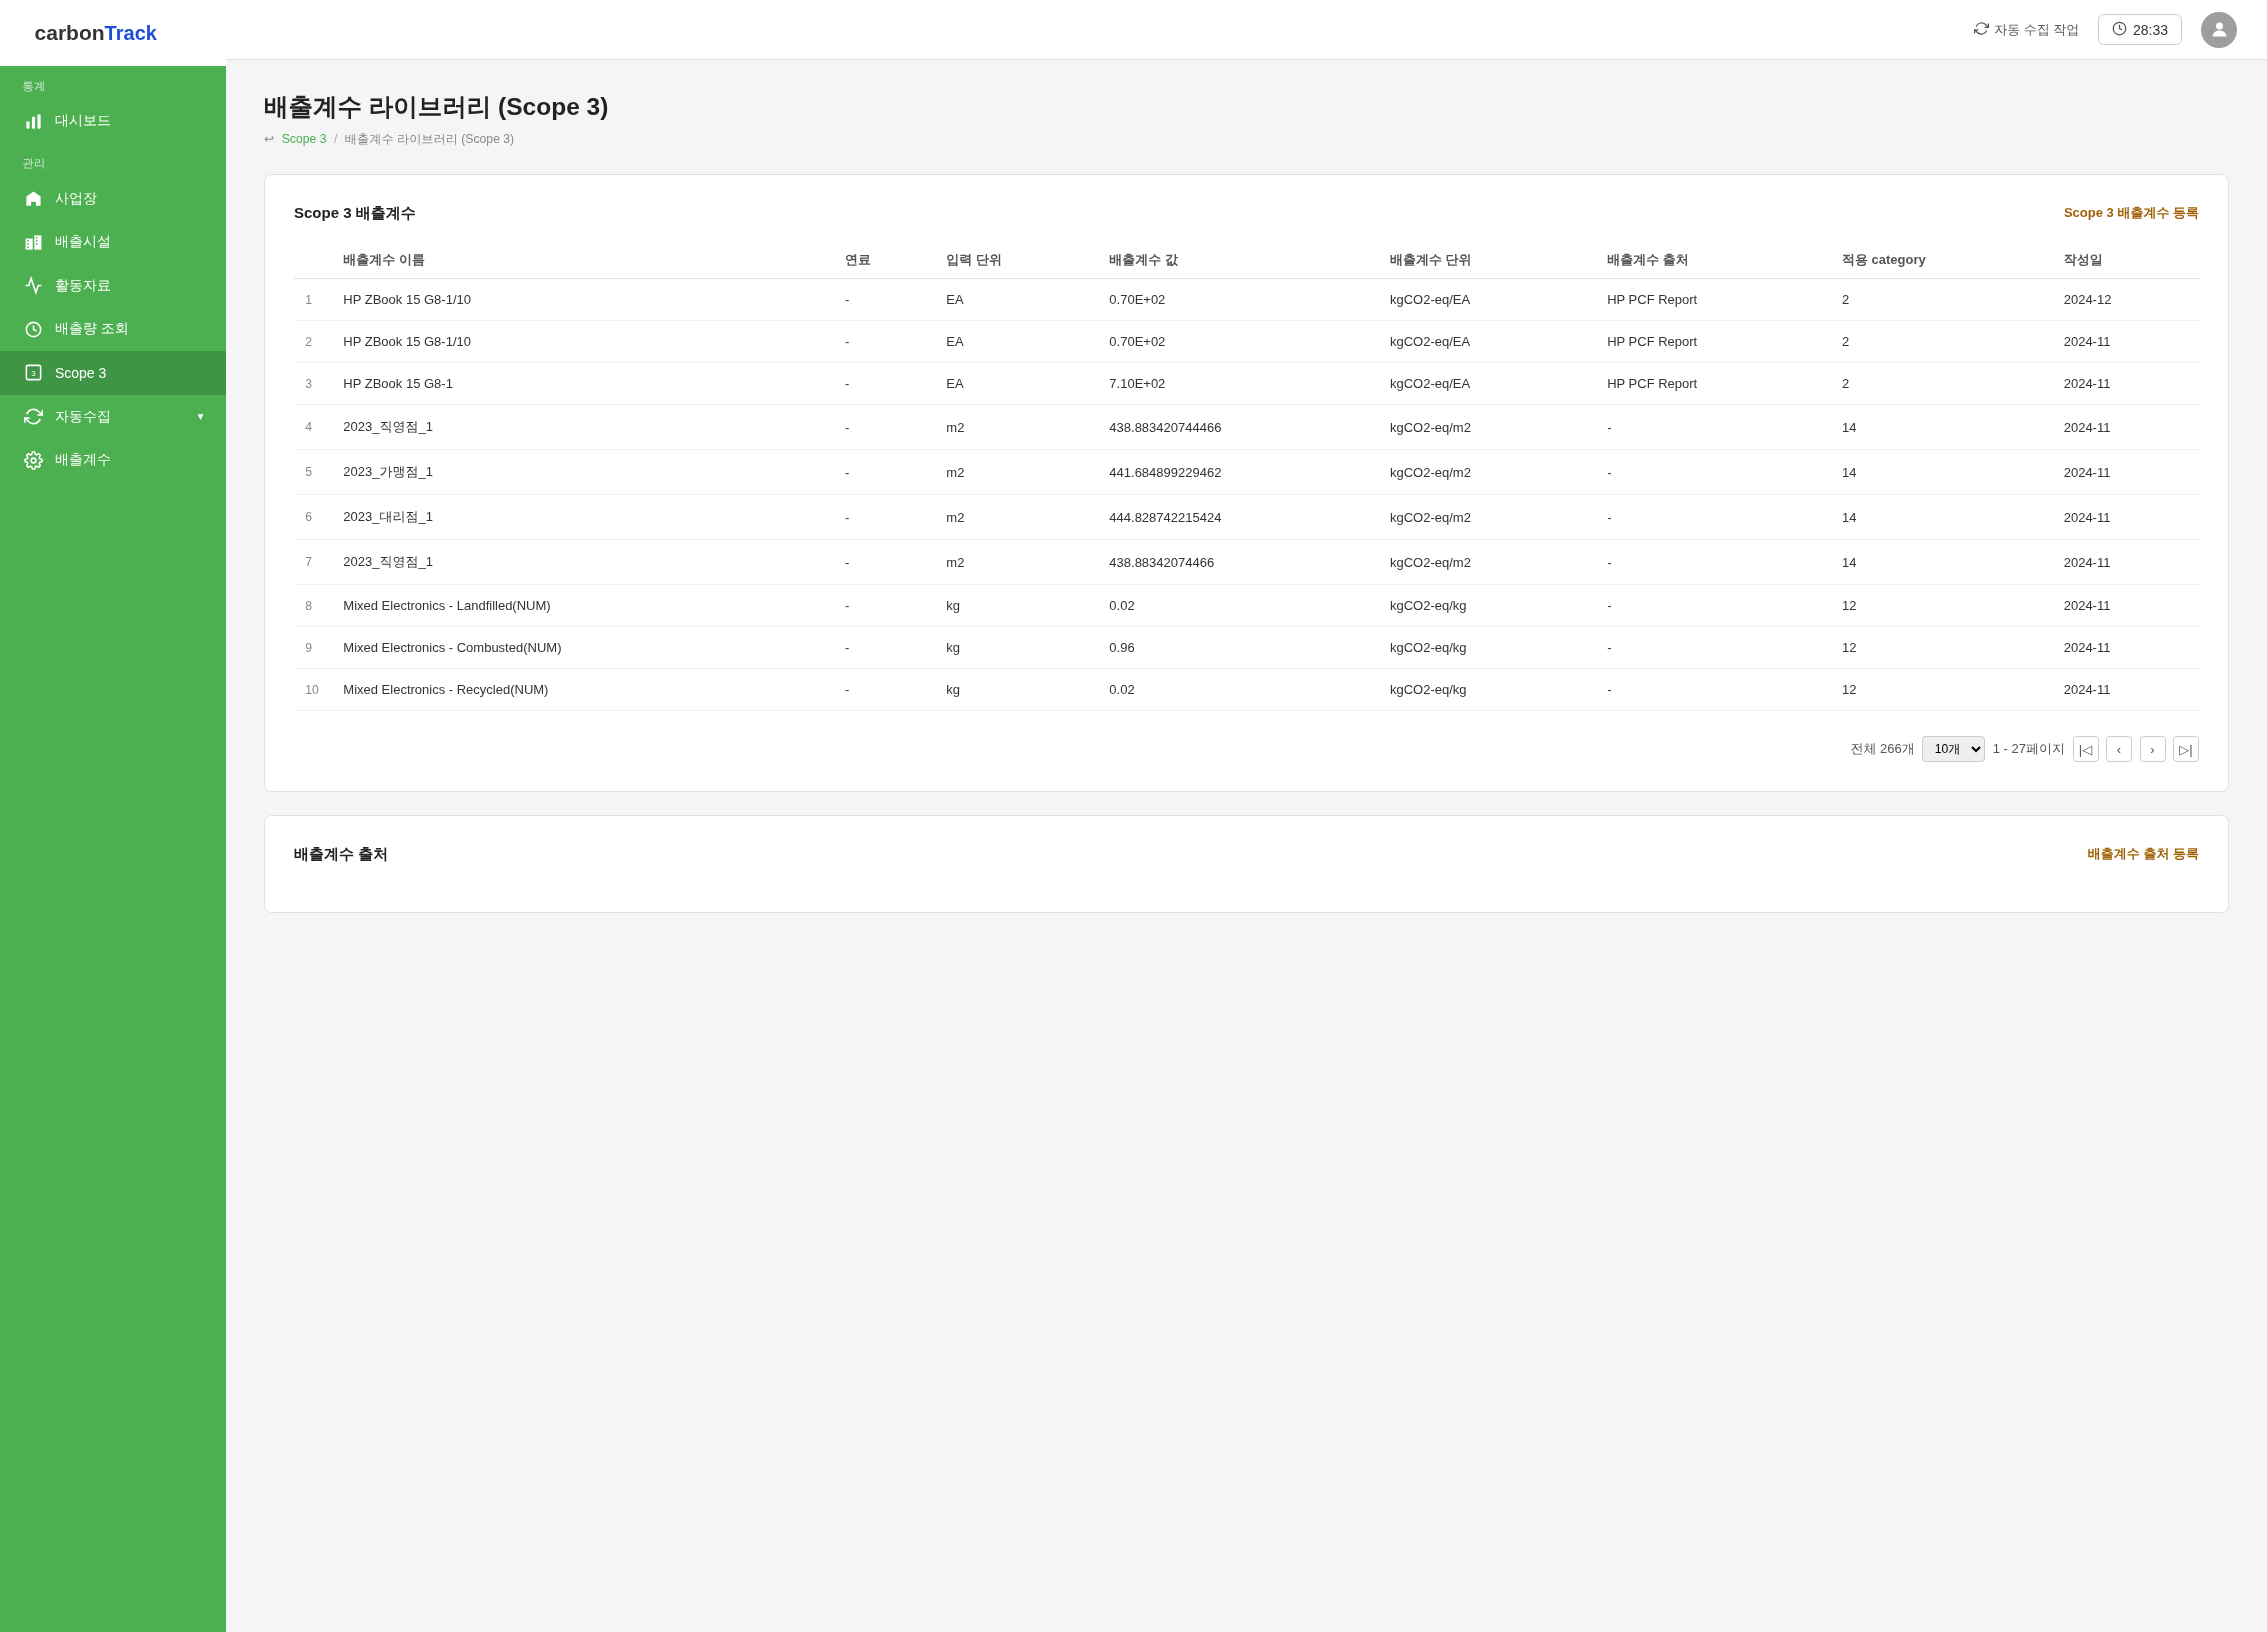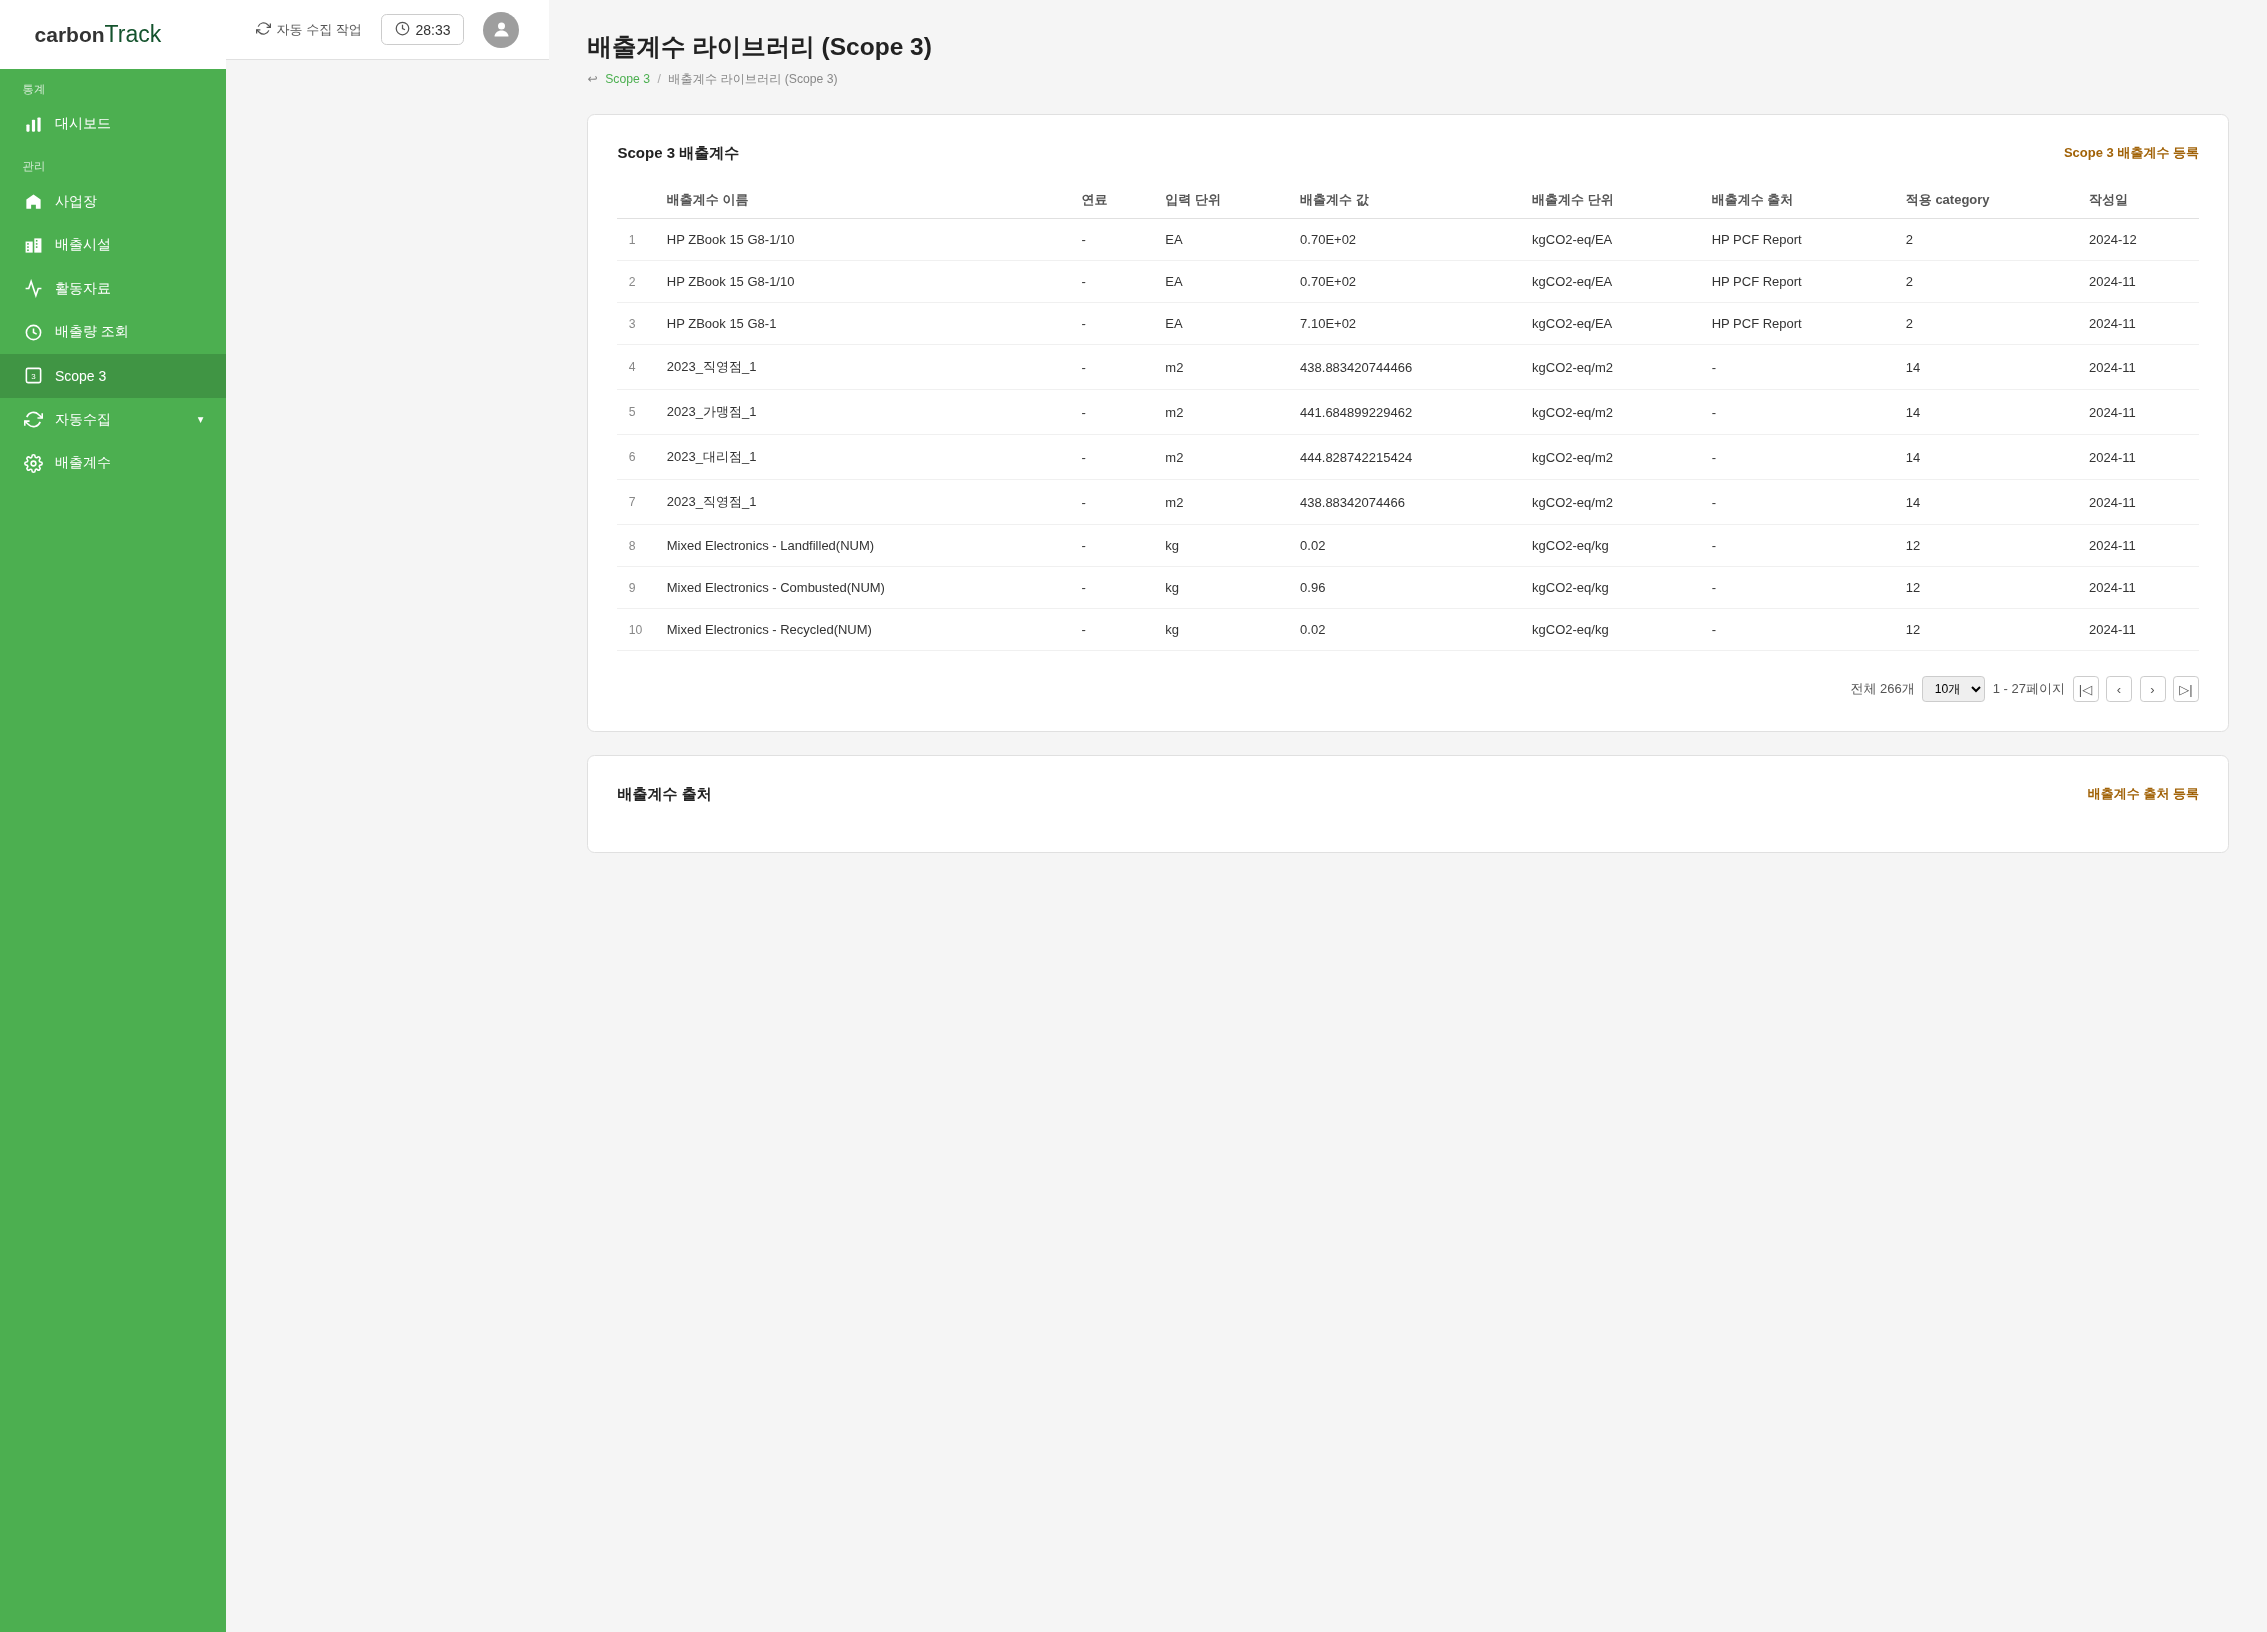--- a/index.html
+++ b/index.html
@@ -21,23 +21,23 @@
       display: flex;
       align-items: center;
     }
     .logo-carbon {
       font-size: 21px;
       font-weight: 700;
       color: #333;
       margin-left: 12px;
     }
     .logo-track {
-      font-size: 23px;
-      font-weight: 400;
-      color: #14532d;
+      font-size: 20px;
+      font-weight: 700;
+      color: #1d4ed8;
     }
     .sidebar-section-label {
       color: rgba(255,255,255,0.75);
       font-size: 11.3px;
       padding: 13px 22.6px 5.6px;
     }
     .sidebar-item {
       display: flex;
       align-items: center;
       gap: 11.3px;
@@ -60,21 +60,21 @@
     }
     .sidebar-item-expand {
       margin-left: auto;
       font-size: 11.3px;
     }
 
     
     .main {
       flex: 1;
       display: flex;
-      flex-direction: row;
+      flex-direction: column;
       overflow: hidden;
       justify-content: space-between;
     }
 
     
     .header {
       background: #fff;
       border-bottom: 0.9px solid #e0e0e0;
       padding: 0 30px;
       height: 60px;

